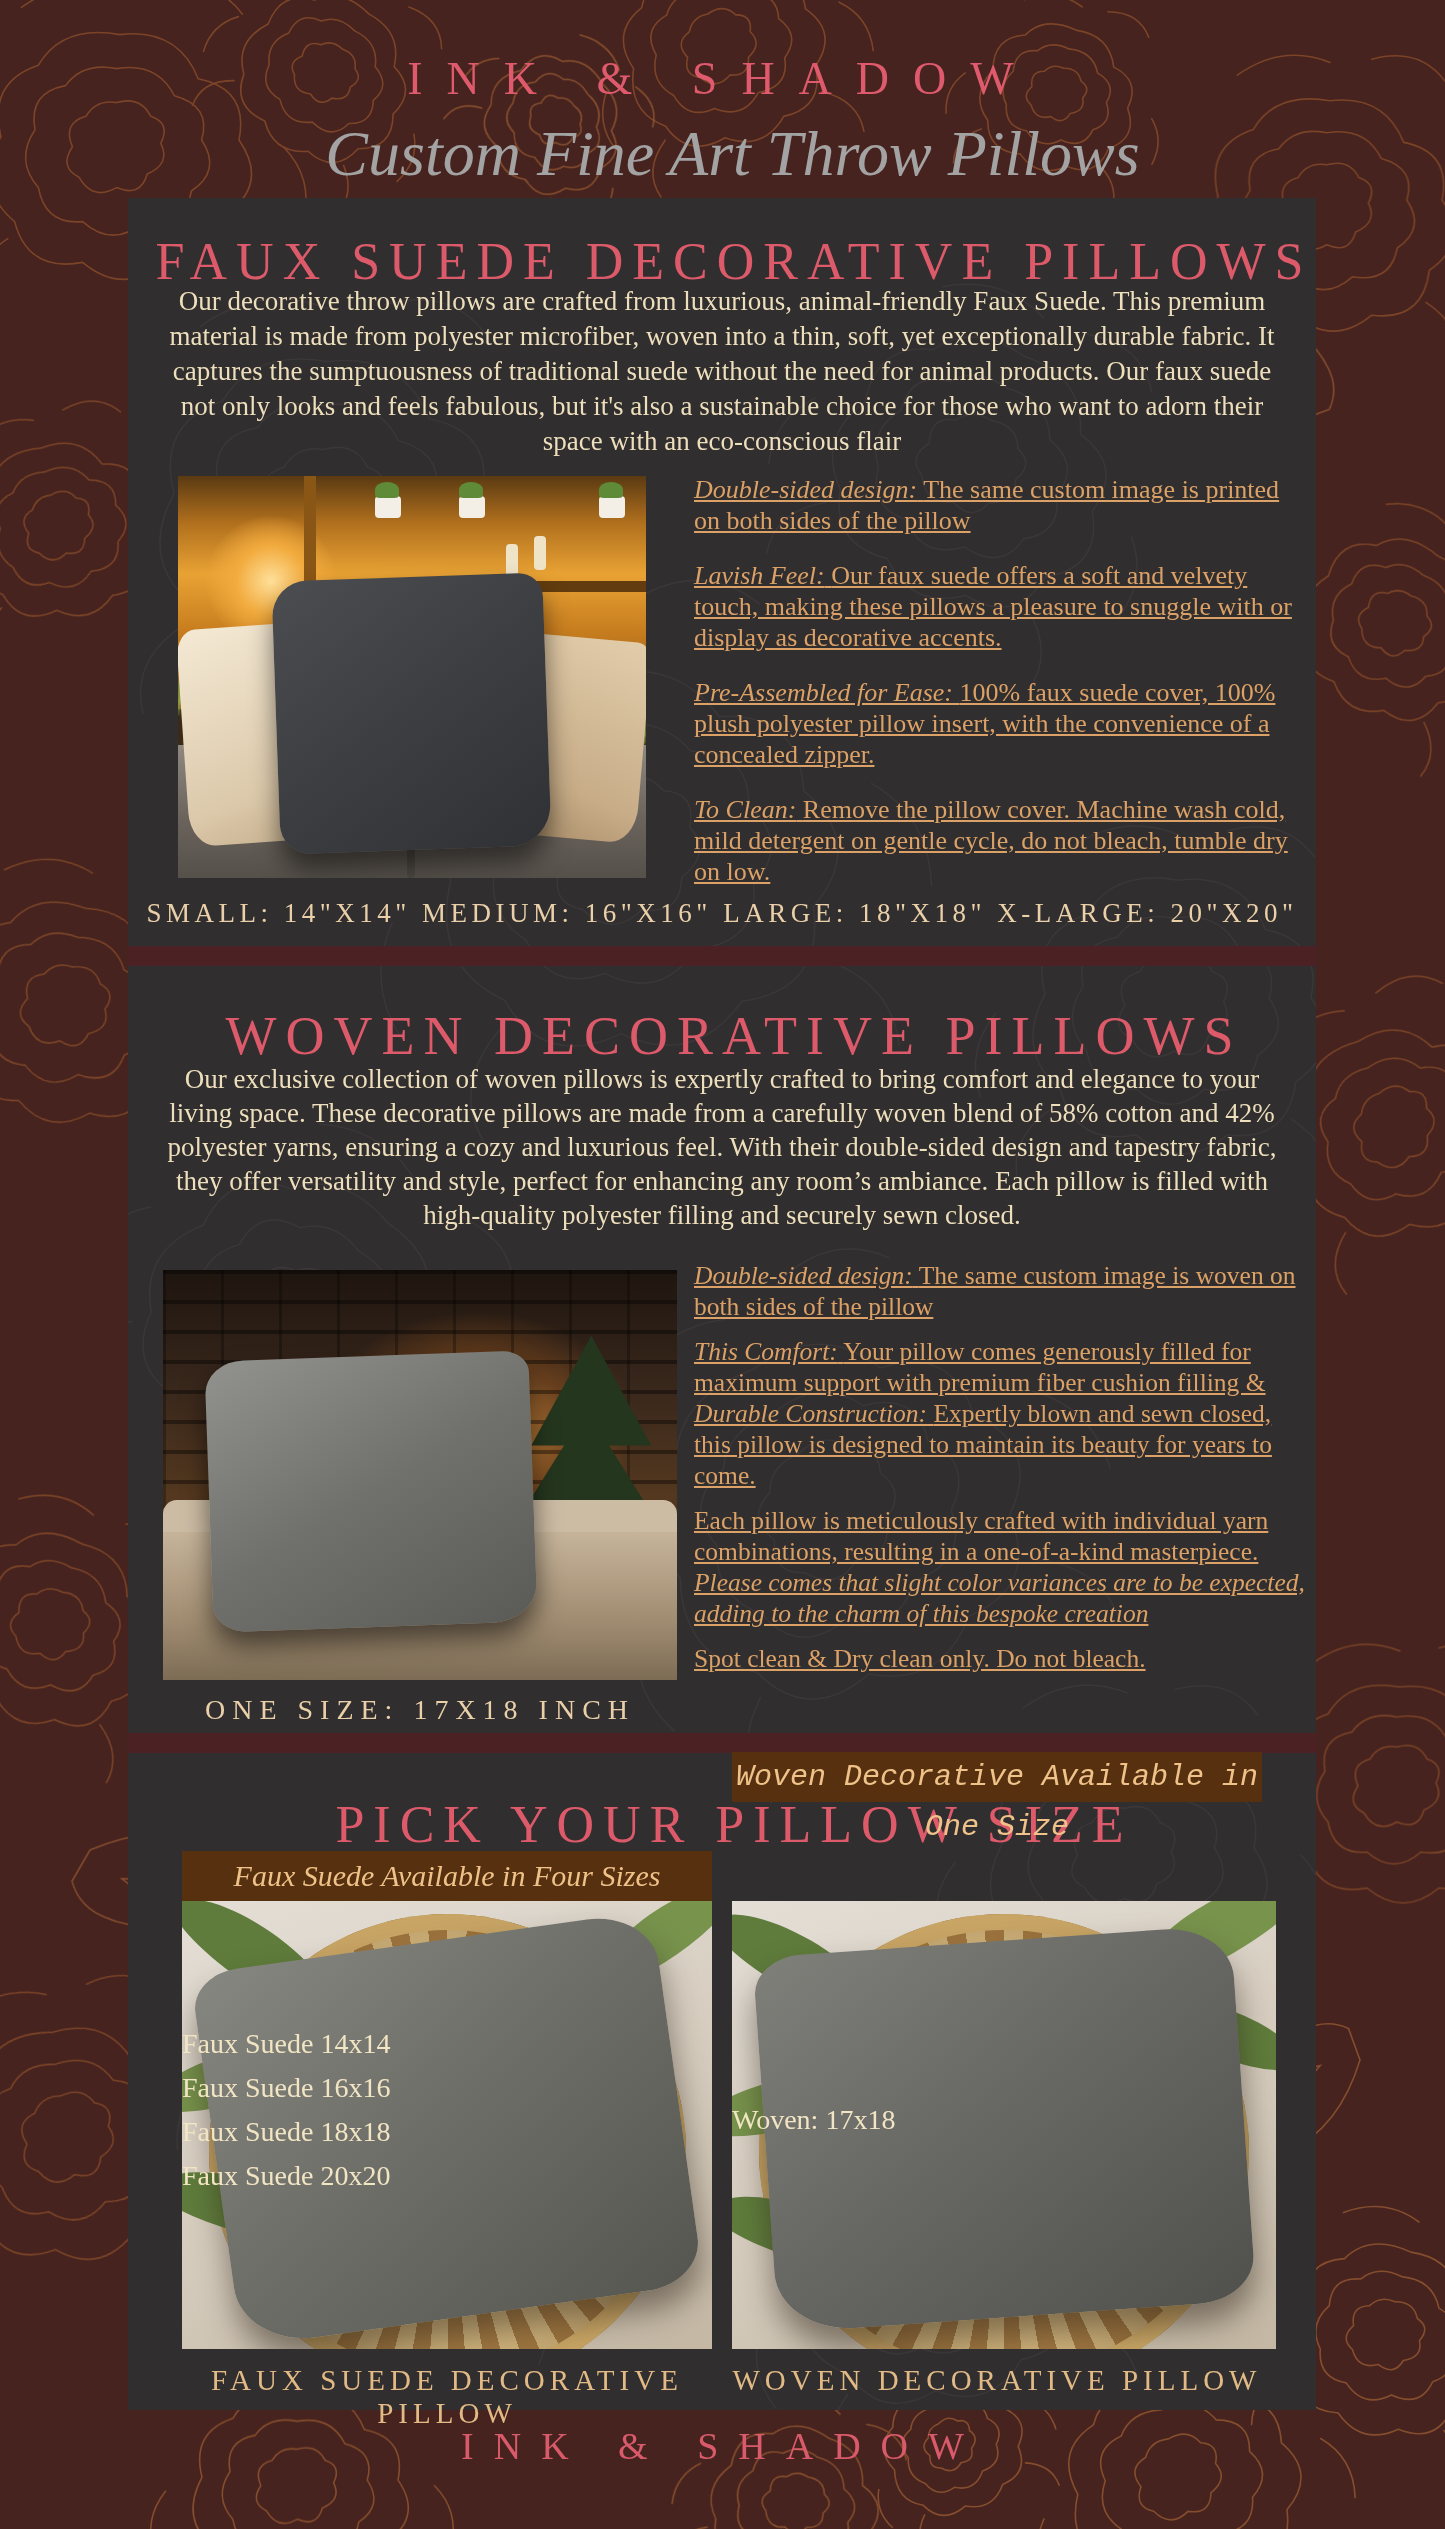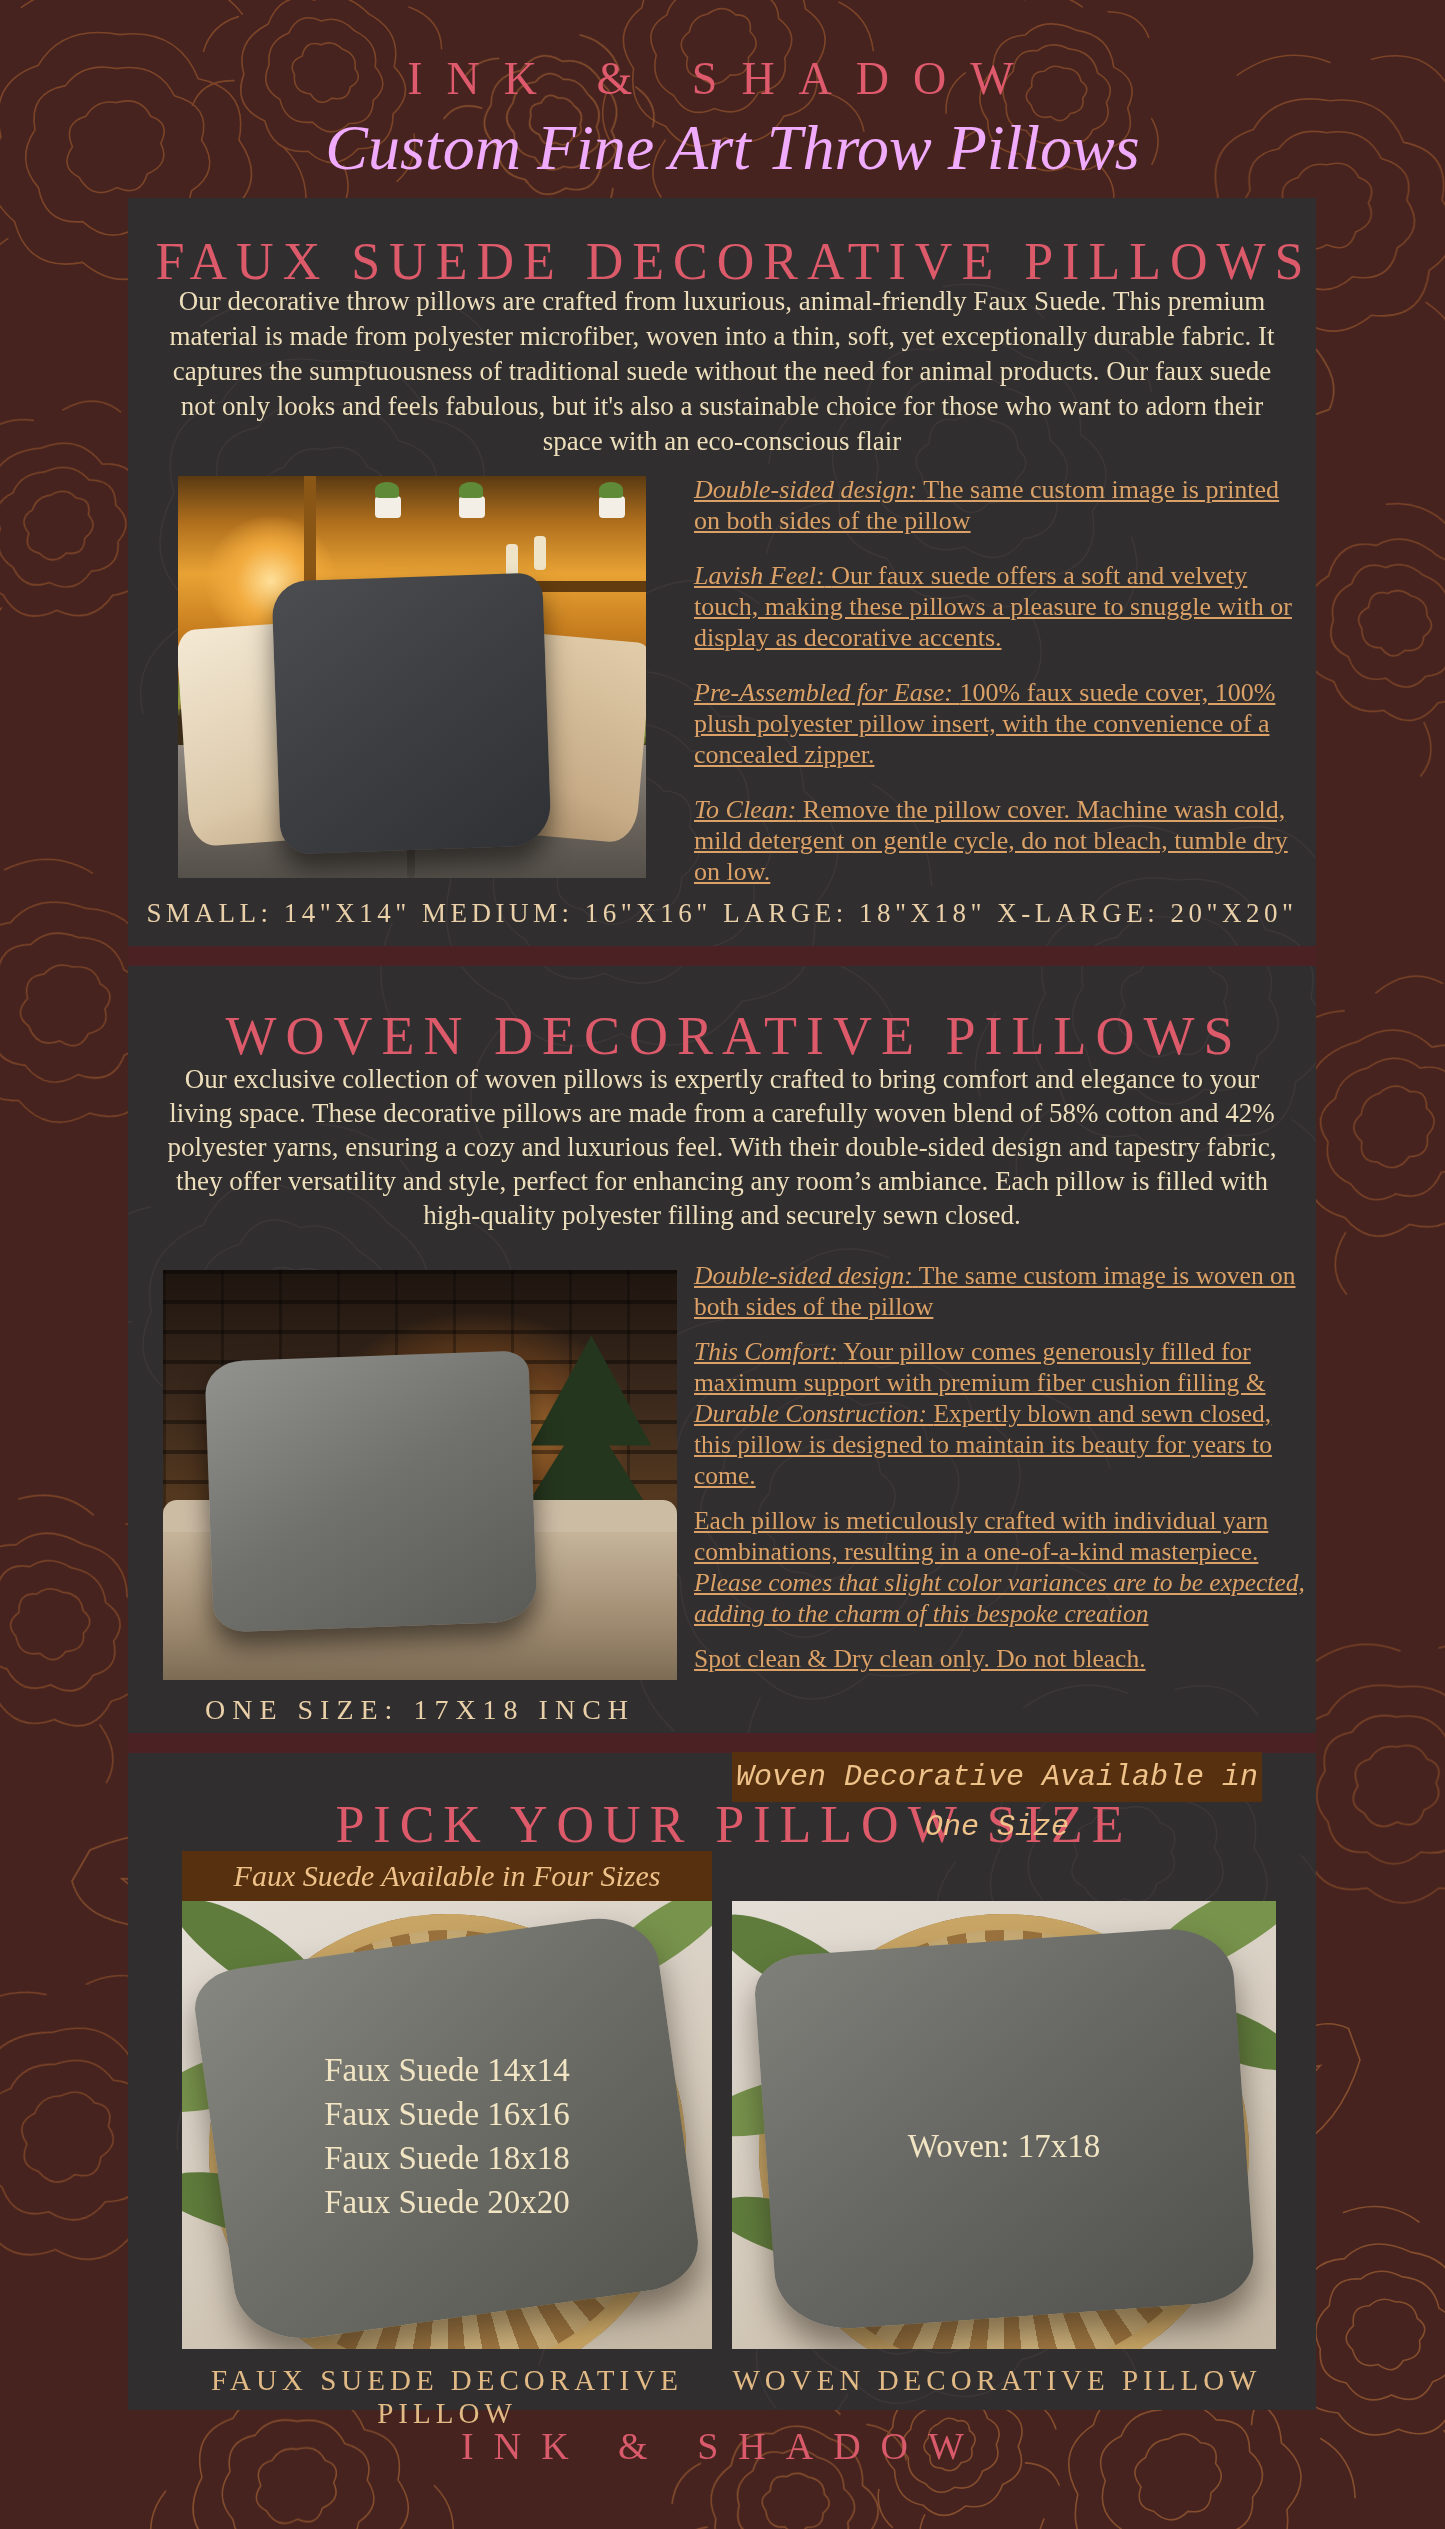--- a/index.html
+++ b/index.html
@@ -14,23 +14,23 @@
   svg.panel-floral{position:absolute;left:0;top:0;z-index:0;}
 
   
   .hero{position:absolute;left:0;top:0;width:100%;z-index:2;text-align:center;}
   .brand{
     margin-top:52px;
     font-size:46px;letter-spacing:24px;
     color:#df5a6c;font-weight:400;
   }
   .tagline{
-    margin-top:6px;
+    margin-top:12px;
     font-size:64px;font-style:italic;
-    color:#f0abfc;
+    color:#a3a3a3;
     padding-left:20px;
   }
 
   
   .panel{
     position:absolute;left:128px;top:198px;
     width:1188px;height:2212px;
     background:#312e2f;
     z-index:1;
   }
@@ -118,22 +118,22 @@
     box-shadow:inset 0 0 0 16px #c8a565, inset 0 0 60px rgba(90,60,20,.55);}
   .leaf{position:absolute;background:#5f7c3c;border-radius:50% 50% 50% 50%/60% 60% 40% 40%;}
   .leaf.lt{background:#77934c;}
   .bp-pillow{position:absolute;left:6%;top:9%;width:88%;height:84%;
     border-radius:10% 14% 12% 16%;
     box-shadow:0 20px 32px rgba(40,30,20,.5);}
   .bp-pillow.l{transform:rotate(-8deg);
     background:linear-gradient(145deg,#878781 0%,#6f6f69 45%,#565650 100%);}
   .bp-pillow.r{transform:rotate(-4deg);
     background:linear-gradient(145deg,#80807b 0%,#686864 45%,#50504c 100%);}
-  .bp-text{position:absolute;left:0;right:0;text-align:center;
-    color:#f2e5c4;font-size:33px;line-height:44px;margin-top:26px;}
+  .bp-text{position:absolute;left:0;right:0;
+    color:#f2e5c4;font-size:28px;line-height:44px;}
   .bp-caption{position:absolute;width:530px;text-align:center;
     color:#e2ba85;font-size:29px;letter-spacing:5px;}
 
   
   .footer-brand{
     position:absolute;left:0;top:2424px;width:100%;z-index:2;
     text-align:center;color:#d95a6b;font-size:38px;letter-spacing:20px;
   }
 </style>
 </head>

